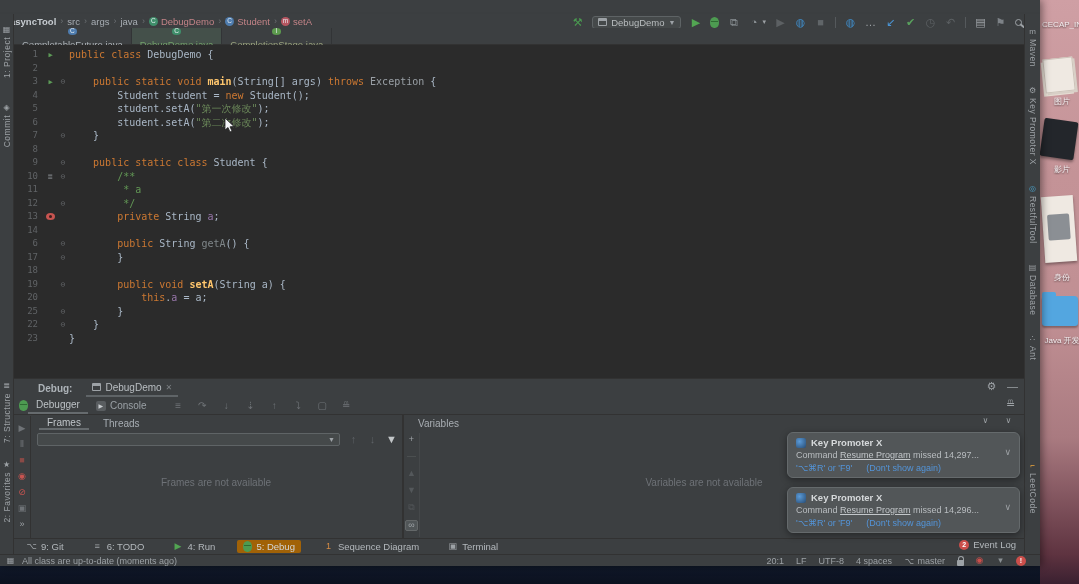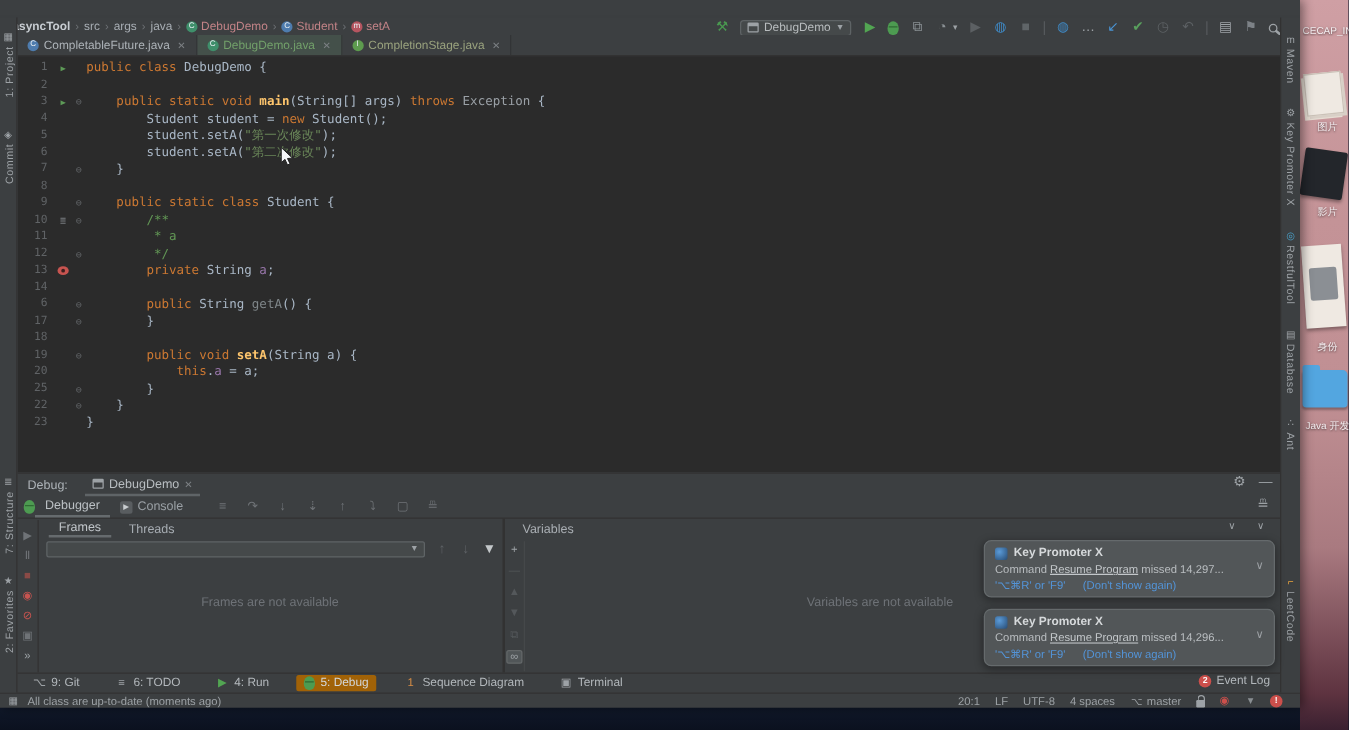--- a/index.html
+++ b/index.html
@@ -49,21 +49,21 @@
   .shape-mag{width:7px;height:7px;border:1.5px solid #9da2a6;border-radius:50%;}
   .shape-mag:after{content:"";position:absolute;width:5px;height:1.5px;background:#9da2a6;right:-4px;bottom:-2px;transform:rotate(40deg);}
   .shape-lock{width:7px;height:6px;background:#9da2a6;border-radius:1px;margin-top:4px;}
   .shape-lock:before{content:"";position:absolute;top:-4px;left:1px;width:4px;height:4px;border:1.5px solid #9da2a6;border-bottom:none;border-radius:3px 3px 0 0;}
   .shape-err{width:10px;height:10px;border-radius:50%;background:#cc4f4b;color:#fff;font:bold 7px/10px "Liberation Sans",sans-serif;text-align:center;}
   .shape-err:after{content:"!";}
   .shape-win{width:9px;height:8px;border:1px solid #9da2a6;border-top-width:3px;border-radius:1px;}
 
   
   #tabbar{position:absolute;left:14px;top:28px;width:1010px;height:17px;background:#3c3f41;border-bottom:1px solid #323232;display:flex;align-items:stretch;}
-  .etab{display:inline-flex;align-items:center;gap:4px;padding:0 8px;font-size:9.5px;color:#adb3b8;border-right:1px solid #323436;cursor:default;}
+  .etab{display:inline-flex;align-items:center;gap:4px;padding:0 8px;font-size:9.5px;color:#adb3b8;border-right:1px solid #323436;cursor:default;flex-direction:column;}
   .etab.sel{background:#44504a;}
   .etab .close{color:#7c8084;font-size:8px;margin-left:2px;}
 
   
   #editor{position:absolute;left:14px;top:45px;width:1010px;height:333px;background:#2b2b2b;font-family:"DejaVu Sans Mono","Liberation Mono",monospace;overflow:hidden;}
   .crow{display:flex;height:13.5px;line-height:13.5px;font-size:10px;white-space:pre;}
   .lnum{width:30px;text-align:right;padding-right:6px;color:#606366;font-size:9px;flex:none;}
   .gmark{width:13px;flex:none;text-align:center;font-size:8px;line-height:13.5px;}
   .gfold{width:12px;flex:none;text-align:center;color:#606366;font-size:8px;}
   .gmark .run{color:#5d9a57;font-size:7px;}
@@ -87,21 +87,21 @@
   .vtext{writing-mode:vertical-rl;font-size:8.5px;color:#9da2a6;letter-spacing:.5px;white-space:nowrap;}
   #leftbar .vtext{transform:rotate(180deg);}
   #lb-top{position:absolute;top:12px;left:0;width:100%;display:flex;flex-direction:column;gap:26px;align-items:center;}
   #lb-bottom{position:absolute;top:368px;left:0;width:100%;display:flex;flex-direction:column;gap:18px;align-items:center;}
   #rb-top{position:absolute;top:14px;left:0;width:100%;display:flex;flex-direction:column;gap:20px;align-items:center;}
   #rb-leetcode{position:absolute;top:448px;left:0;width:100%;display:flex;justify-content:center;}
 
   
   #debugwin{position:absolute;left:14px;top:378px;width:1010px;height:160px;background:#3c3f41;border-top:1px solid #323232;}
   #dbg-header{position:absolute;left:0;top:0;width:100%;height:18px;display:flex;align-items:center;}
-  #dbg-title{margin-left:8px;color:#adb3b8;}
+  #dbg-title{margin-left:24px;color:#adb3b8;font-weight:bold;}
   #dbg-tab{display:inline-flex;align-items:center;gap:4px;margin-left:14px;padding:0 6px;height:17px;border-bottom:2px solid #5f6467;color:#b9bec2;}
   #dbg-tab .close{color:#7c8084;font-size:8px;}
   #dbg-header-right{position:absolute;right:6px;top:2px;display:flex;gap:10px;}
   #dbg-row2{position:absolute;left:0;top:18px;width:100%;height:18px;display:flex;align-items:center;border-bottom:1px solid #323232;}
   #dbg-bug{margin-left:5px;}
   .dtab{padding:0 8px;height:17px;display:inline-flex;align-items:center;gap:4px;color:#9aa0a5;cursor:default;}
   .dtab.sel{color:#bcc1c5;border-bottom:2px solid #666b6e;}
   .console-ic{display:inline-flex;width:10px;height:10px;background:#595d60;border-radius:2px;color:#c8cccf;font-size:6px;align-items:center;justify-content:center;}
   #step-icons{display:flex;gap:13px;margin-left:18px;}
   #step-icons .gicon{color:#6f7377;font-size:10px;}

